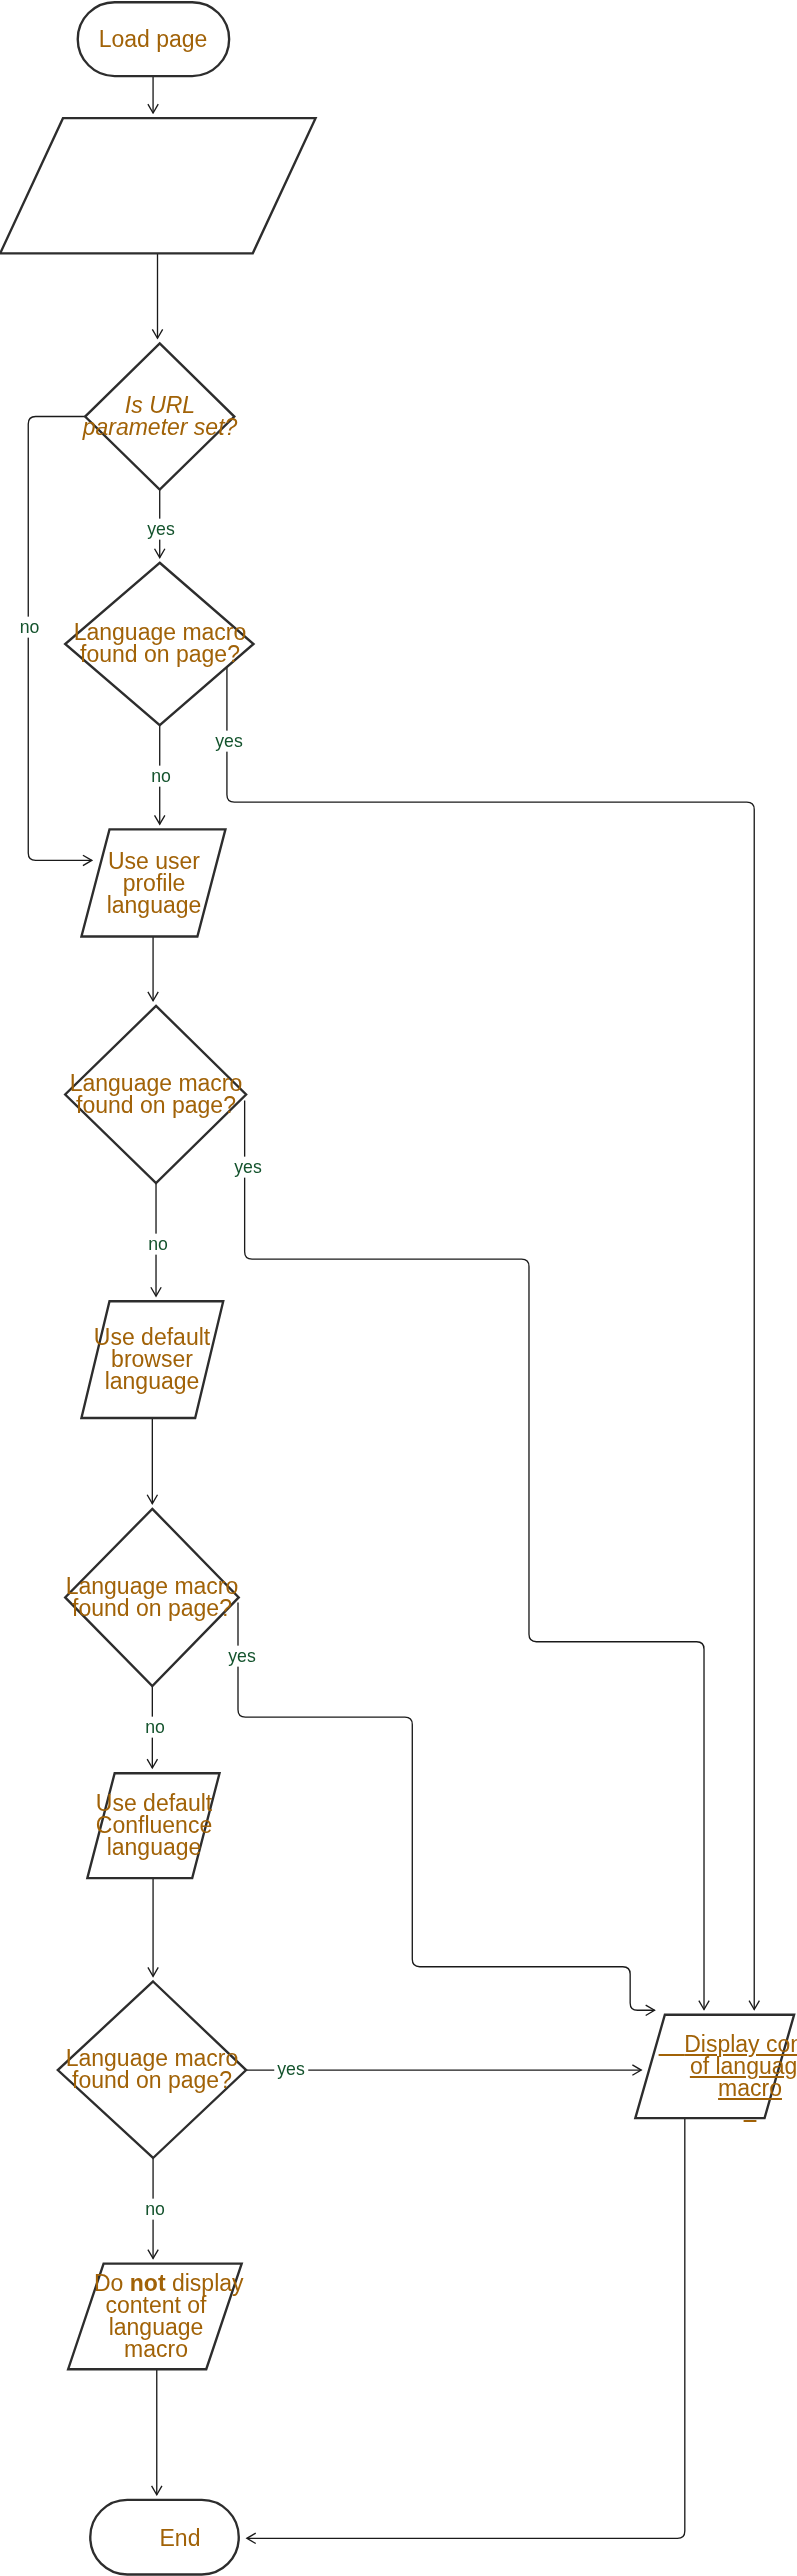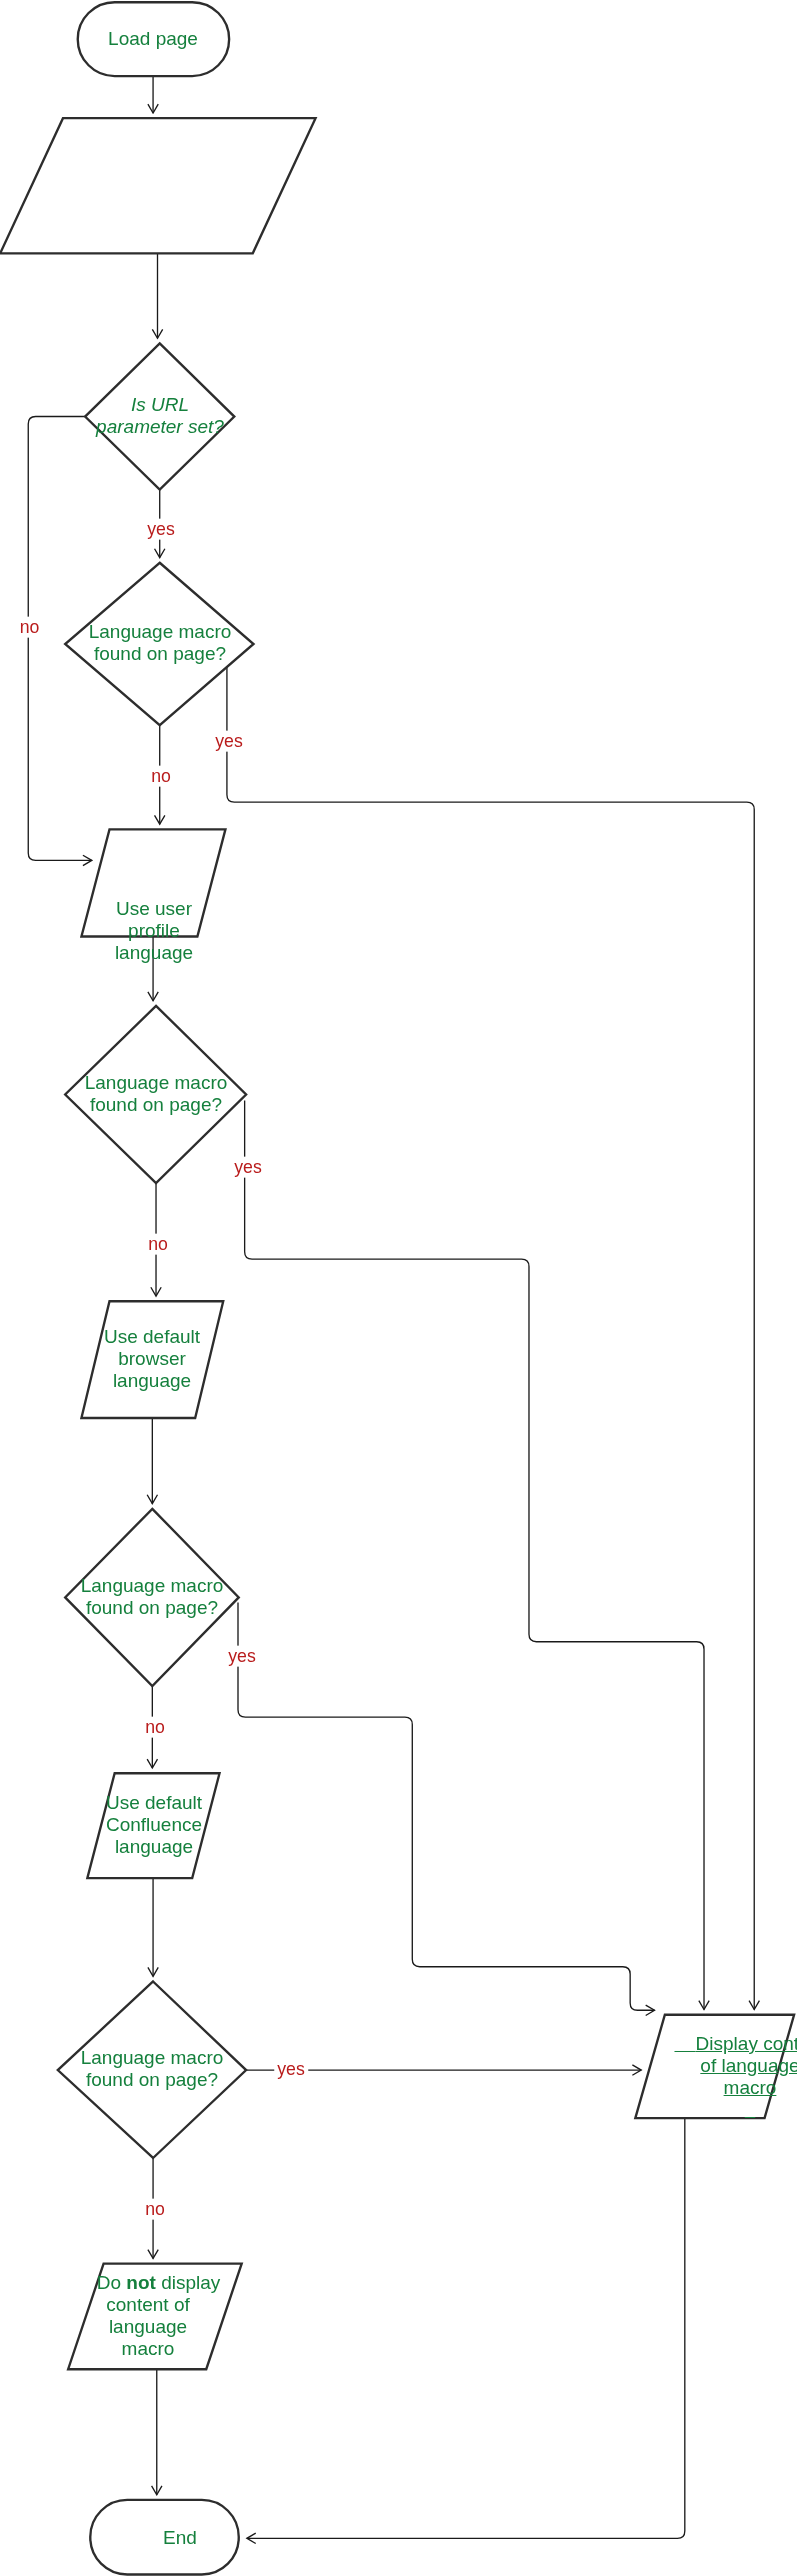--- a/index.html
+++ b/index.html
@@ -10,33 +10,33 @@
     background: #ffffff;
     font-family: "Liberation Sans", sans-serif;
     color: #000000;
     overflow: hidden;
   }
   .canvas svg.wires { position: absolute; left: 0; top: 0; }
   .node-label {
     position: absolute;
     transform: translate(-50%, -50%);
     text-align: center;
-    font-size: 19px;
+    font-size: 23px;
     line-height: 22px;
     white-space: pre;
-    color: #15803d;
+    color: #a16207;
   }
   .edge-label {
     position: absolute;
     transform: translate(-50%, -50%);
     font-size: 17.7px;
     line-height: 20.7px;
     background: #ffffff;
     padding: 0 3px;
-    color: #b91c1c;
+    color: #14532d;
   }
   .bold { font-weight: bold; }
 </style>
 </head>
 <body>
 
 <div class="canvas">
 
   <svg class="wires" width="798" height="2576" viewBox="0 0 1080 3488" fill="none" xmlns="http://www.w3.org/2000/svg">
     <defs>
@@ -84,21 +84,21 @@
 
   <div class="node-label" style="left:153px; top:39px;">Load page</div>
 
 
   <div class="node-label" style="left:160px; top:416px;font-style:italic;">Is URL
 parameter set?</div>
 
   <div class="node-label" style="left:160px; top:643px;">Language macro
 found on page?</div>
 
-  <div class="node-label" style="left:154px; top:883px;margin-top:48px;">Use user
+  <div class="node-label" style="left:154px; top:883px;">Use user
 profile
 language</div>
 
   <div class="node-label" style="left:156px; top:1094px;">Language macro
 found on page?</div>
 
   <div class="node-label" style="left:152px; top:1359px;">Use default
 browser
 language</div>
 
@@ -111,21 +111,21 @@
 
   <div class="node-label" style="left:152px; top:2069px;">Language macro
 found on page?</div>
 
   <div class="node-label" style="left:750px; top:2066px;text-decoration:underline;">
     <span>Display content
 of language
 macro</span>
   </div>
 
-  <div class="node-label" style="left:148px; top:2316px;">
+  <div class="node-label" style="left:156px; top:2316px;">
     <span>Do </span><span class="bold">not</span><span> display
 content of
 language
 macro</span>
   </div>
 
   <div class="node-label" style="left:164px; top:2538px;margin-left:16px;">End</div>
 
   <div class="edge-label" style="left:161px; top:529px;">yes</div>
   <div class="edge-label" style="left:29.5px;  top:627px;">no</div>

